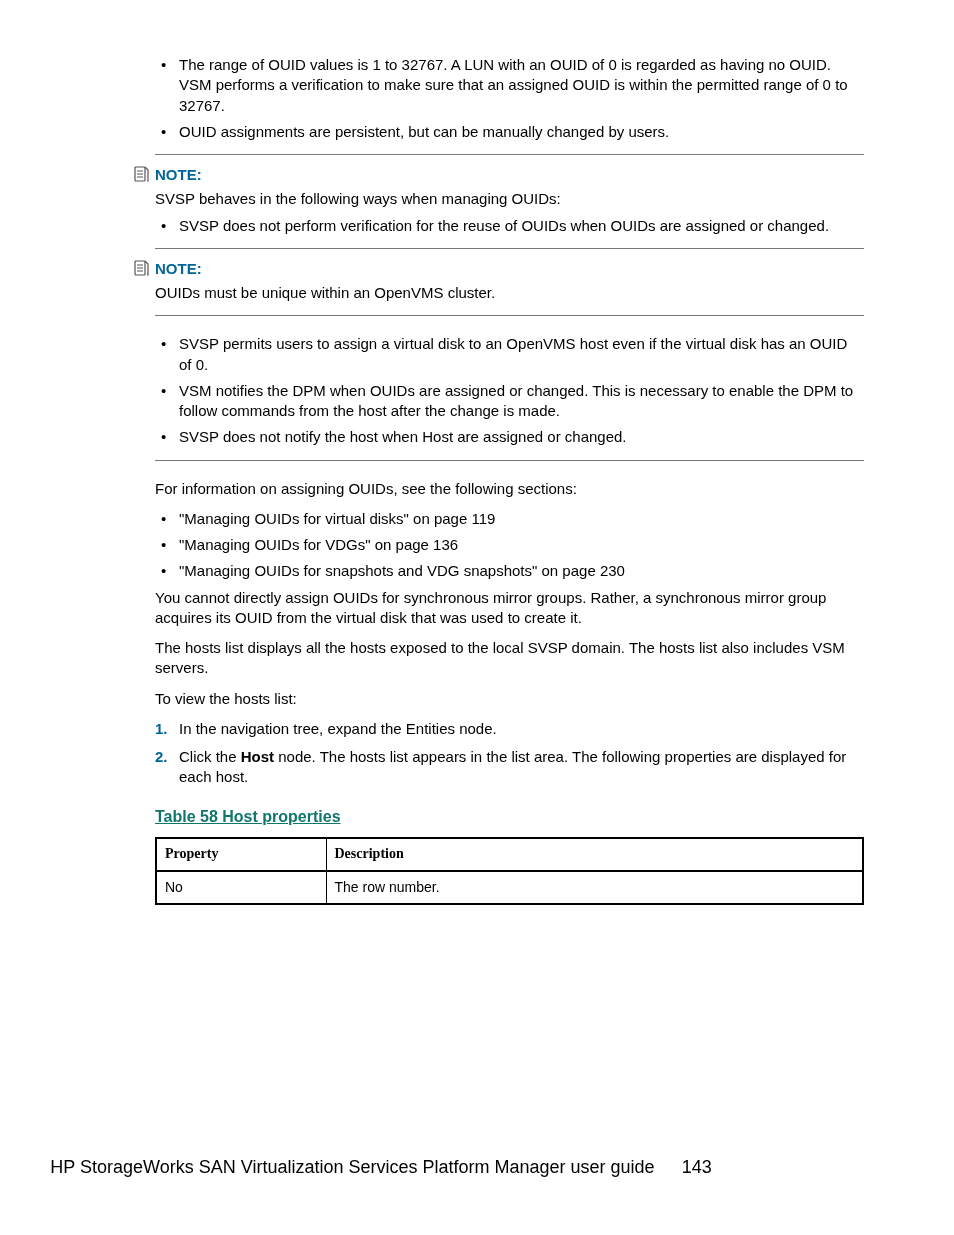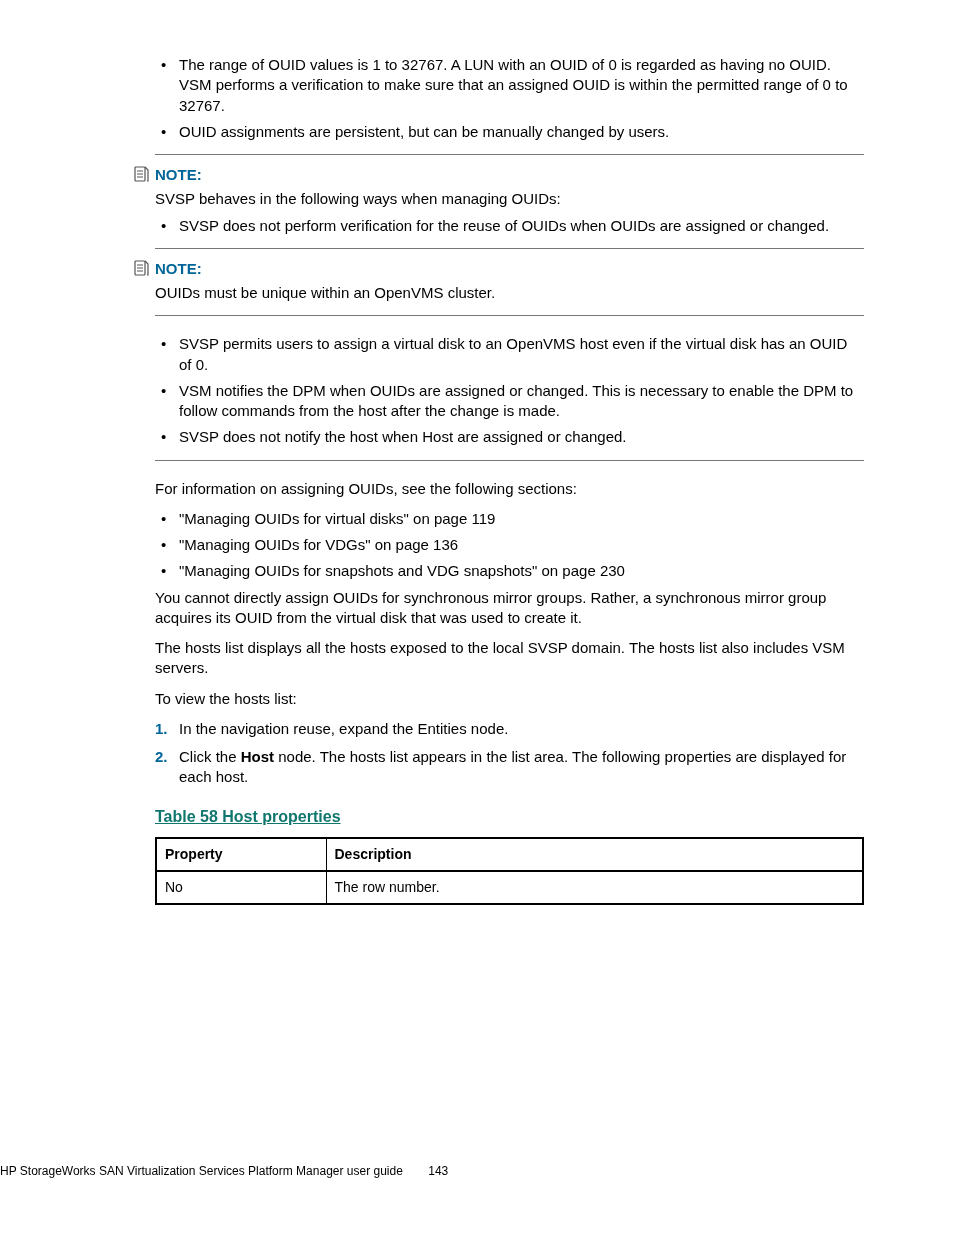--- a/index.html
+++ b/index.html
@@ -96,31 +96,33 @@
   table.prop-table th, table.prop-table td {
     border: 1px solid #000;
     padding: 6px 8px;
     text-align: left;
     vertical-align: top;
     font-size: 14px;
   }
   table.prop-table th {
     border-bottom: 2px solid #000;
     font-weight: bold;
+    font-family: Liberation Serif, serif;
   }
   table.prop-table { border: 2px solid #000; }
   table.prop-table col.c1 { width: 170px; }
   .para { margin-bottom: 10px; }
   .spacer { height: 8px; }
   .footer {
     position: absolute;
     bottom: 56px;
     left: 0;
     width: 762px;
-    font-size: 12px;
+    text-align: center;
+    font-size: 18px;
   }
   .footer .pn { display: inline-block; margin-left: 22px; }
   .bold { font-weight: bold; }
 </style>
 </head>
 <body>
 
 <div class="page">
   <div class="content-indent">
 
@@ -189,21 +191,21 @@
     <div class="para">You cannot directly assign OUIDs for synchronous mirror groups. Rather, a synchronous mirror group acquires its OUID from the virtual disk that was used to create it.</div>
 
   </div>
 
 
   <div class="content-indent">
     <div class="para">The hosts list displays all the hosts exposed to the local SVSP domain. The hosts list also includes VSM servers.</div>
     <div class="para">To view the hosts list:</div>
 
     <ol class="steps">
-      <li>In the navigation reuse, expand the Entities node.</li>
+      <li>In the navigation tree, expand the Entities node.</li>
       <li>
         <span>Click the </span><span class="bold">Host</span><span> node. The hosts list appears in the list area. The following properties are displayed for each host.</span>
       </li>
     </ol>
 
     <div class="table-caption">Table 58 Host properties</div>
 
     <table class="prop-table">
       <colgroup>
           <col class="c1">

